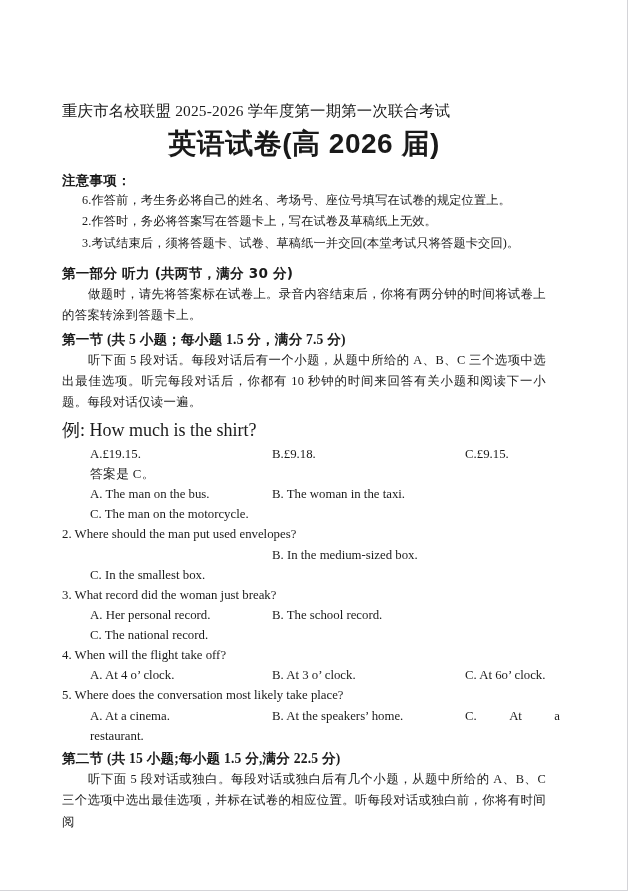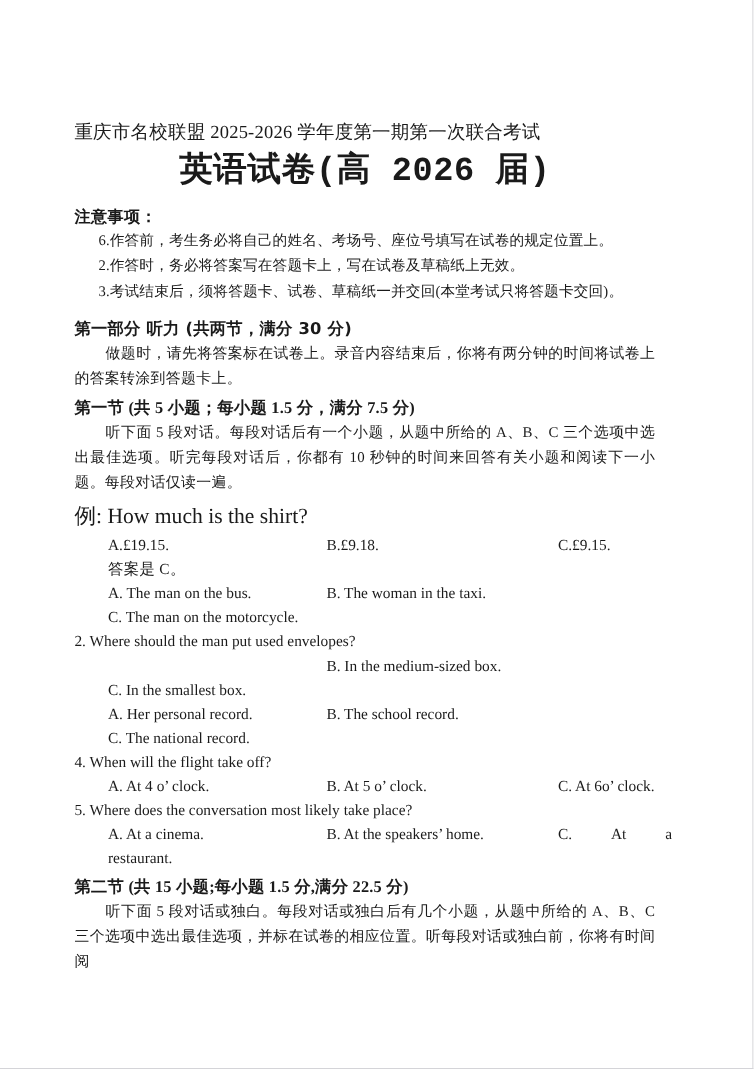--- a/index.html
+++ b/index.html
@@ -39,21 +39,21 @@
     white-space: nowrap;
   }
   .doc-subtitle {
     text-align: center;
     font-size: 28px;
     font-weight: 700;
     line-height: 1.3;
     margin-top: 4px;
     letter-spacing: 0.5px;
     white-space: nowrap;
-    font-family: Liberation Mono, monospace;
+    font-family: Liberation Sans, sans-serif;
   }
   .doc-meta {
     text-align: center;
     font-size: 11.2px;
     line-height: 1.5;
     margin-top: 5px;
   }
 
   .notice-title {
     font-size: 13.4px;
@@ -182,30 +182,31 @@
       <span class="opt opt-b">B. The woman in the taxi.</span>
     </div>
     <div class="opt-cont">C. The man on the motorcycle.</div>
 
     <div class="q-text">2. Where should the man put used envelopes?</div>
     <div class="opt-row">
       <span class="opt opt-b">B. In the medium-sized box.</span>
     </div>
     <div class="opt-cont">C. In the smallest box.</div>
 
+    <div class="q-text">3. What record did the woman just break?</div>
     <div class="opt-row">
       <span class="opt opt-a">A. Her personal record.</span>
       <span class="opt opt-b">B. The school record.</span>
     </div>
     <div class="opt-cont">C. The national record.</div>
 
     <div class="q-text">4. When will the flight take off?</div>
     <div class="opt-row">
       <span class="opt opt-a">A. At 4 o’ clock.</span>
-      <span class="opt opt-b">B. At 5 o’ clock.</span>
+      <span class="opt opt-b">B. At 3 o’ clock.</span>
       <span class="opt opt-c">C. At 6o’ clock.</span>
     </div>
 
     <div class="q-text">5. Where does the conversation most likely take place?</div>
     <div class="opt-row justified">
       <span class="opt opt-a">A. At a cinema.</span>
       <span class="opt opt-b">B. At the speakers’ home.</span>
       <span class="opt-c-spread">
         <span>C.</span>
         <span>At</span>

